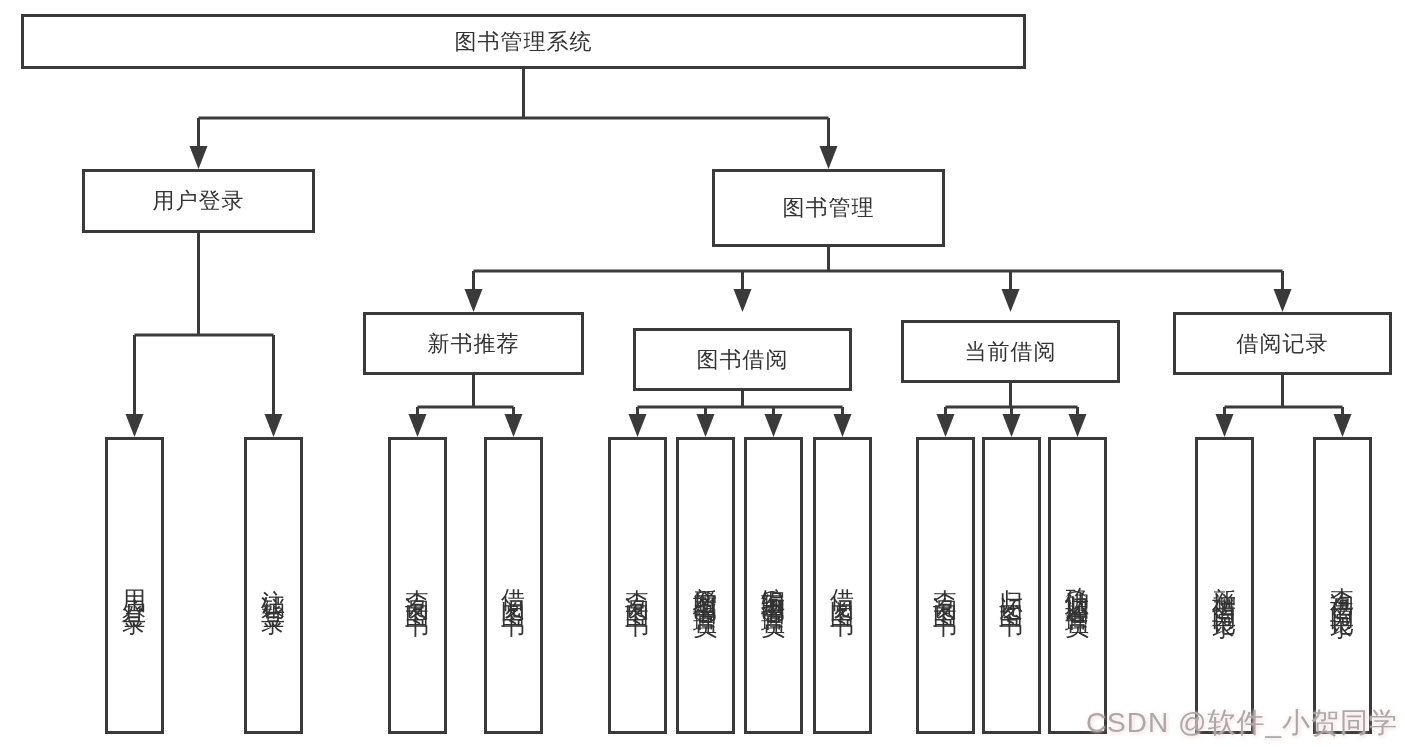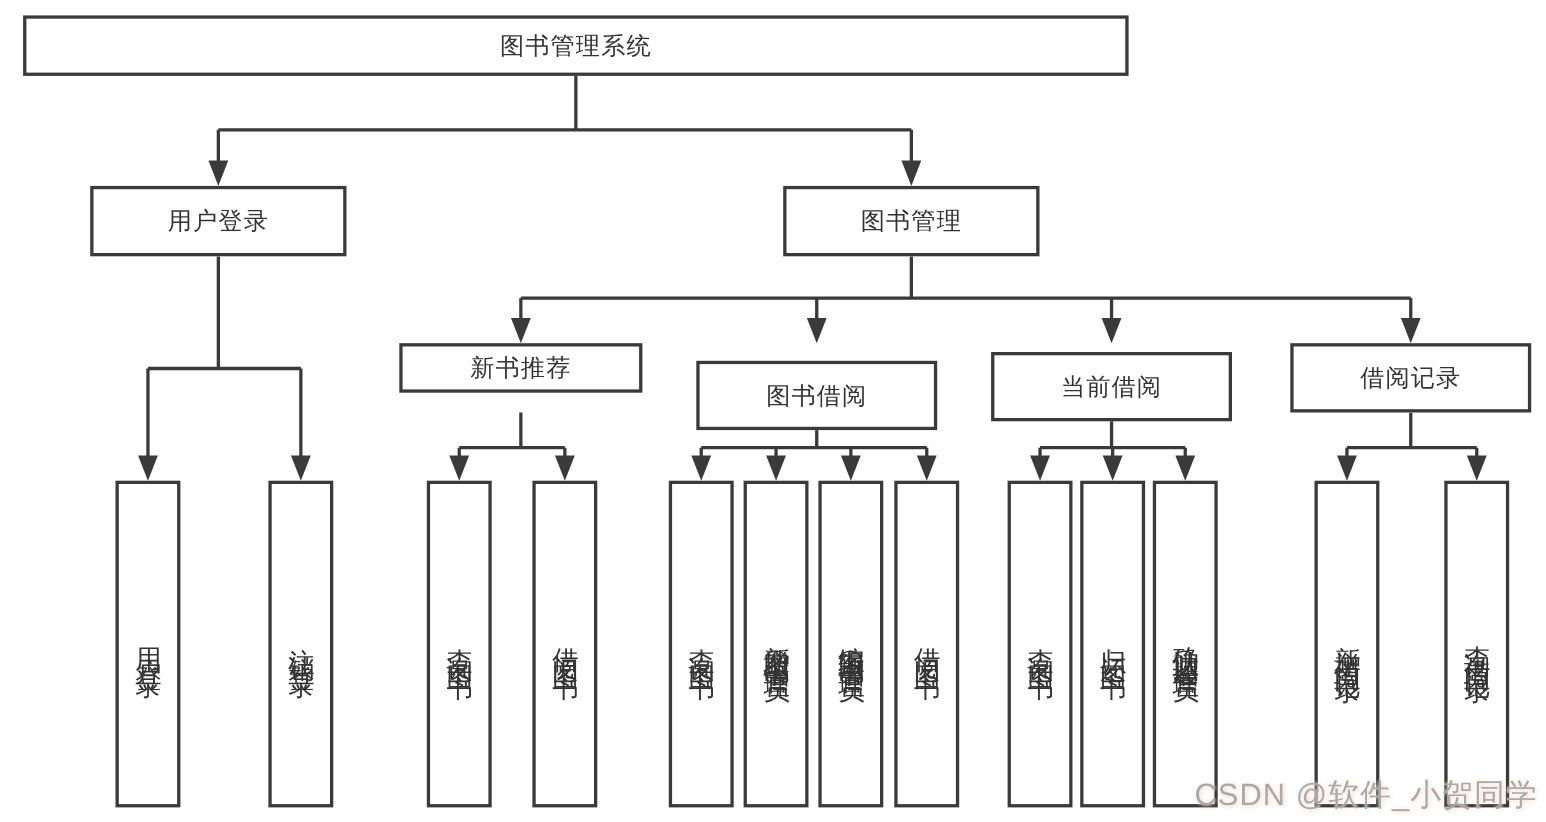--- a/index.html
+++ b/index.html
@@ -111,23 +111,23 @@
       <polygon points="1068.5,414 1086.5,414 1077.5,437" fill="#3a3a3a"></polygon>
       <line x1="1224.5" y1="407" x2="1224.5" y2="423" stroke="#3a3a3a" stroke-width="3"></line>
       <polygon points="1215.5,414 1233.5,414 1224.5,437" fill="#3a3a3a"></polygon>
       <line x1="1342.5" y1="407" x2="1342.5" y2="423" stroke="#3a3a3a" stroke-width="3"></line>
       <polygon points="1333.5,414 1351.5,414 1342.5,437" fill="#3a3a3a"></polygon>
     </svg>
 
   <div class="box hbox" style="left:21px; top:14px; width:1005px; height:55px;">图书管理系统</div>
 
   <div class="box hbox" style="left:82px; top:169px; width:233px; height:64px;">用户登录</div>
-  <div class="box hbox" style="left:712px; top:169px; width:233px; height:64px;">图书管理</div>
+  <div class="box hbox" style="left:712px; top:169px; width:233px; height:78px;">图书管理</div>
 
-  <div class="box hbox" style="left:363px; top:312px; width:221px; height:45px;">新书推荐</div>
+  <div class="box hbox" style="left:363px; top:312px; width:221px; height:63px;">新书推荐</div>
   <div class="box hbox" style="left:633px; top:328px; width:219px; height:63px;">图书借阅</div>
   <div class="box hbox" style="left:901px; top:320px; width:219px; height:63px;">当前借阅</div>
   <div class="box hbox" style="left:1173px; top:312px; width:219px; height:63px;">借阅记录</div>
 
   <div class="box vbox ls8" style="left:105px;">用户登录</div>
   <div class="box vbox ls8" style="left:244px;">注销登录</div>
 
   <div class="box vbox ls8" style="left:388px;">查询图书</div>
   <div class="box vbox ls8" style="left:484px;">借阅图书</div>
 

